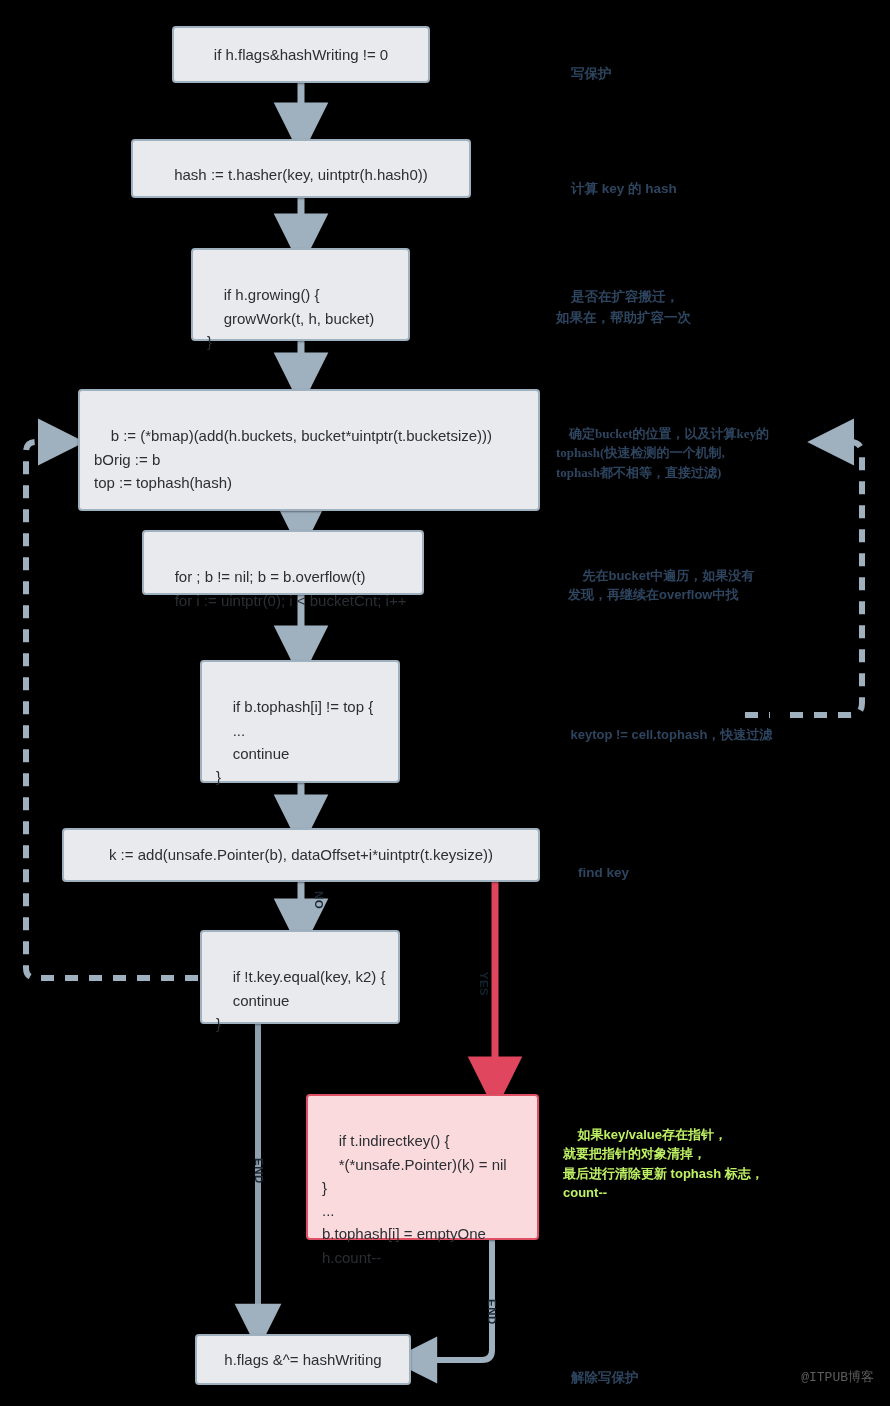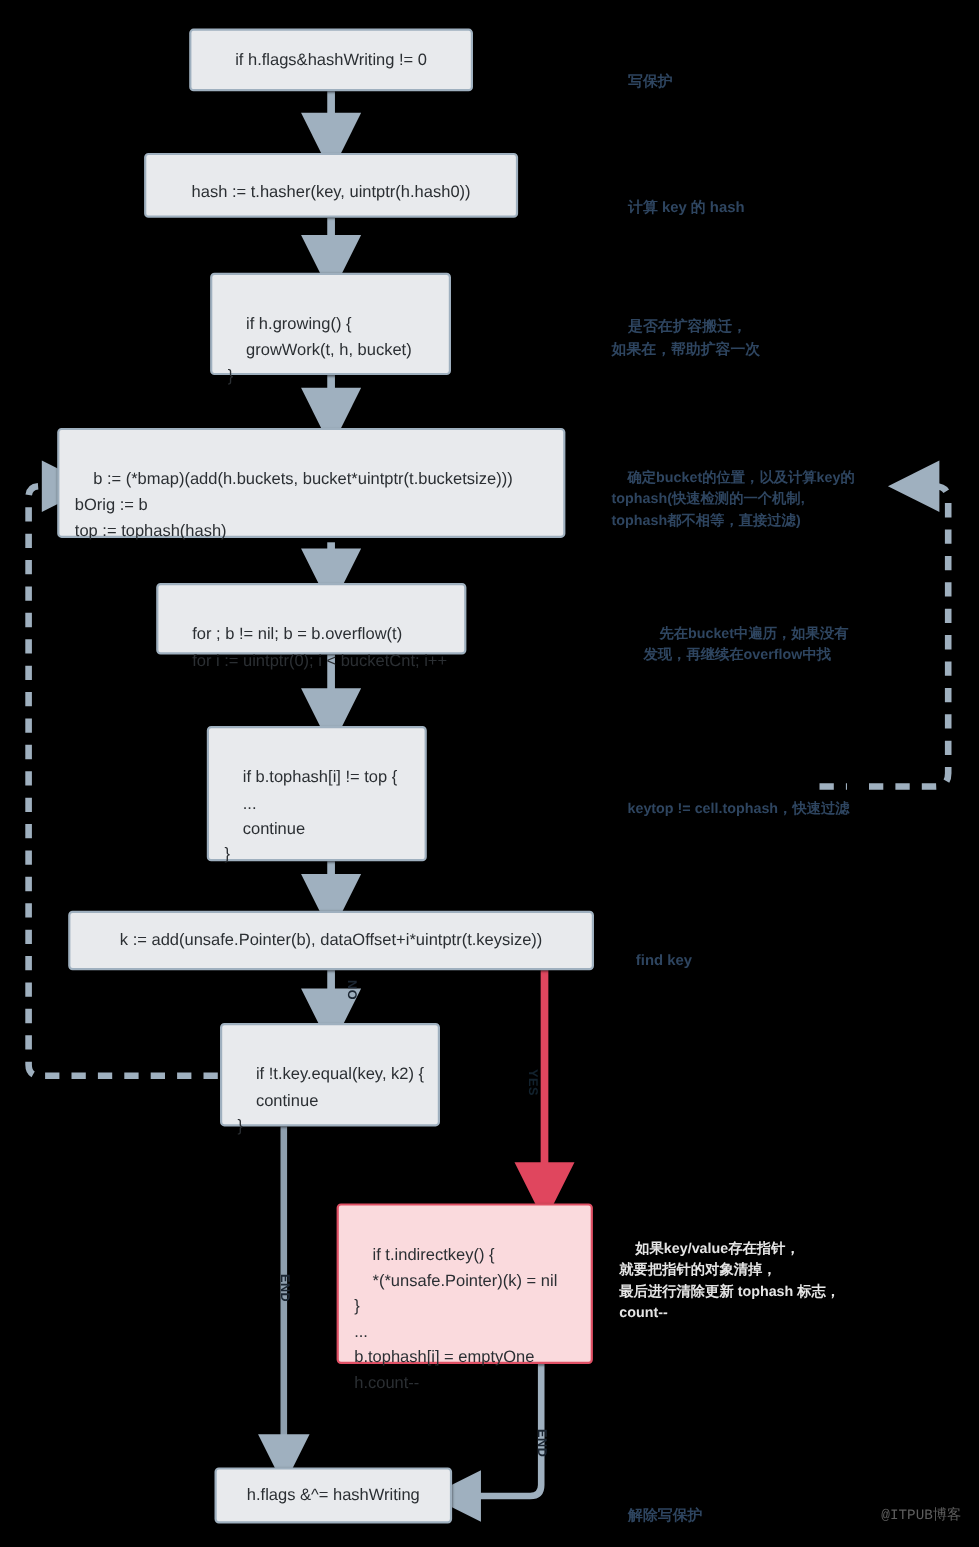--- a/index.html
+++ b/index.html
@@ -11,21 +11,21 @@
   .node{position:absolute;box-sizing:border-box;
         background:#e8eaed;border:2px solid #9fb0bf;border-radius:4px;
         box-shadow:0 1px 2px rgba(0,0,0,.4);
         color:#2b2f33;font-size:15px;line-height:1.55;
         padding:10px 14px;white-space:pre;z-index:3;}
   .node.center{display:flex;align-items:center;justify-content:center;text-align:center;}
   .node.red{background:#fadadd;border-color:#e05065;}
 
   .note{position:absolute;color:#2e4560;font-size:13.5px;line-height:1.5;
         white-space:pre;z-index:4;font-weight:bold;}
-  .note.red{color:#e5e5e5;}
+  .note.red{color:#bef264;}
   .note.small{font-size:13px;}
 
   .elabel{position:absolute;color:#1c2733;font-size:11.5px;font-weight:bold;
           letter-spacing:.5px;z-index:5;
           transform-origin:center center;transform:rotate(90deg);}
   .elabel.on-red{color:#12222e;}
 
   .wm{position:absolute;right:16px;bottom:20px;color:#7d7d7d;
       font-size:13px;opacity:.75;z-index:6;font-family:Liberation Mono, monospace;}
 </style>
@@ -76,32 +76,32 @@
   <div class="node center" style="left:131px;top:139px;width:340px;height:59px;align-items:flex-end;">
     <span>hash := t.hasher(key, uintptr(h.hash0))</span>
   </div>
 
   <div class="node" style="left:191px;top:248px;width:219px;height:93px;">
     <span>if h.growing() {
     growWork(t, h, bucket)
 }</span>
   </div>
 
-  <div class="node" style="left:52px;top:389px;width:462px;height:100px;">
+  <div class="node" style="left:78px;top:389px;width:462px;height:122px;">
     <span>b := (*bmap)(add(h.buckets, bucket*uintptr(t.bucketsize)))
 bOrig := b
 top := tophash(hash)</span>
   </div>
 
   <div class="node" style="left:142px;top:530px;width:282px;height:65px;">
     <span>for ; b != nil; b = b.overflow(t)
     for i := uintptr(0); i &lt; bucketCnt; i++</span>
   </div>
 
-  <div class="node" style="left:188px;top:660px;width:200px;height:123px;">
+  <div class="node" style="left:200px;top:660px;width:200px;height:123px;">
     <span>if b.tophash[i] != top {
     ...
     continue
 }</span>
   </div>
 
   <div class="node center" style="left:62px;top:828px;width:478px;height:54px;">
     <span>k := add(unsafe.Pointer(b), dataOffset+i*uintptr(t.keysize))</span>
   </div>
 
@@ -143,27 +143,27 @@
 
   <div class="note" style="left:556px;top:159px;">
     <span>计算 key 的 hash</span>
   </div>
 
   <div class="note" style="left:556px;top:267px;">
     <span>是否在扩容搬迁，
 如果在，帮助扩容一次</span>
   </div>
 
-  <div class="note small" style="left:556px;top:404px;">
+  <div class="note small" style="left:556px;top:404px;font-family:Liberation Serif, serif;">
     <span>确定bucket的位置，以及计算key的
 tophash(快速检测的一个机制,
 tophash都不相等，直接过滤)</span>
   </div>
 
-  <div class="note small" style="left:585px;top:546px;">
+  <div class="note small" style="left:568px;top:546px;">
     <span>先在bucket中遍历，如果没有
 发现，再继续在overflow中找</span>
   </div>
 
   <div class="note small" style="left:556px;top:705px;">
     <span>keytop != cell.tophash，快速过滤</span>
   </div>
 
   <div class="note" style="left:563px;top:843px;">
     <span>find key</span>

